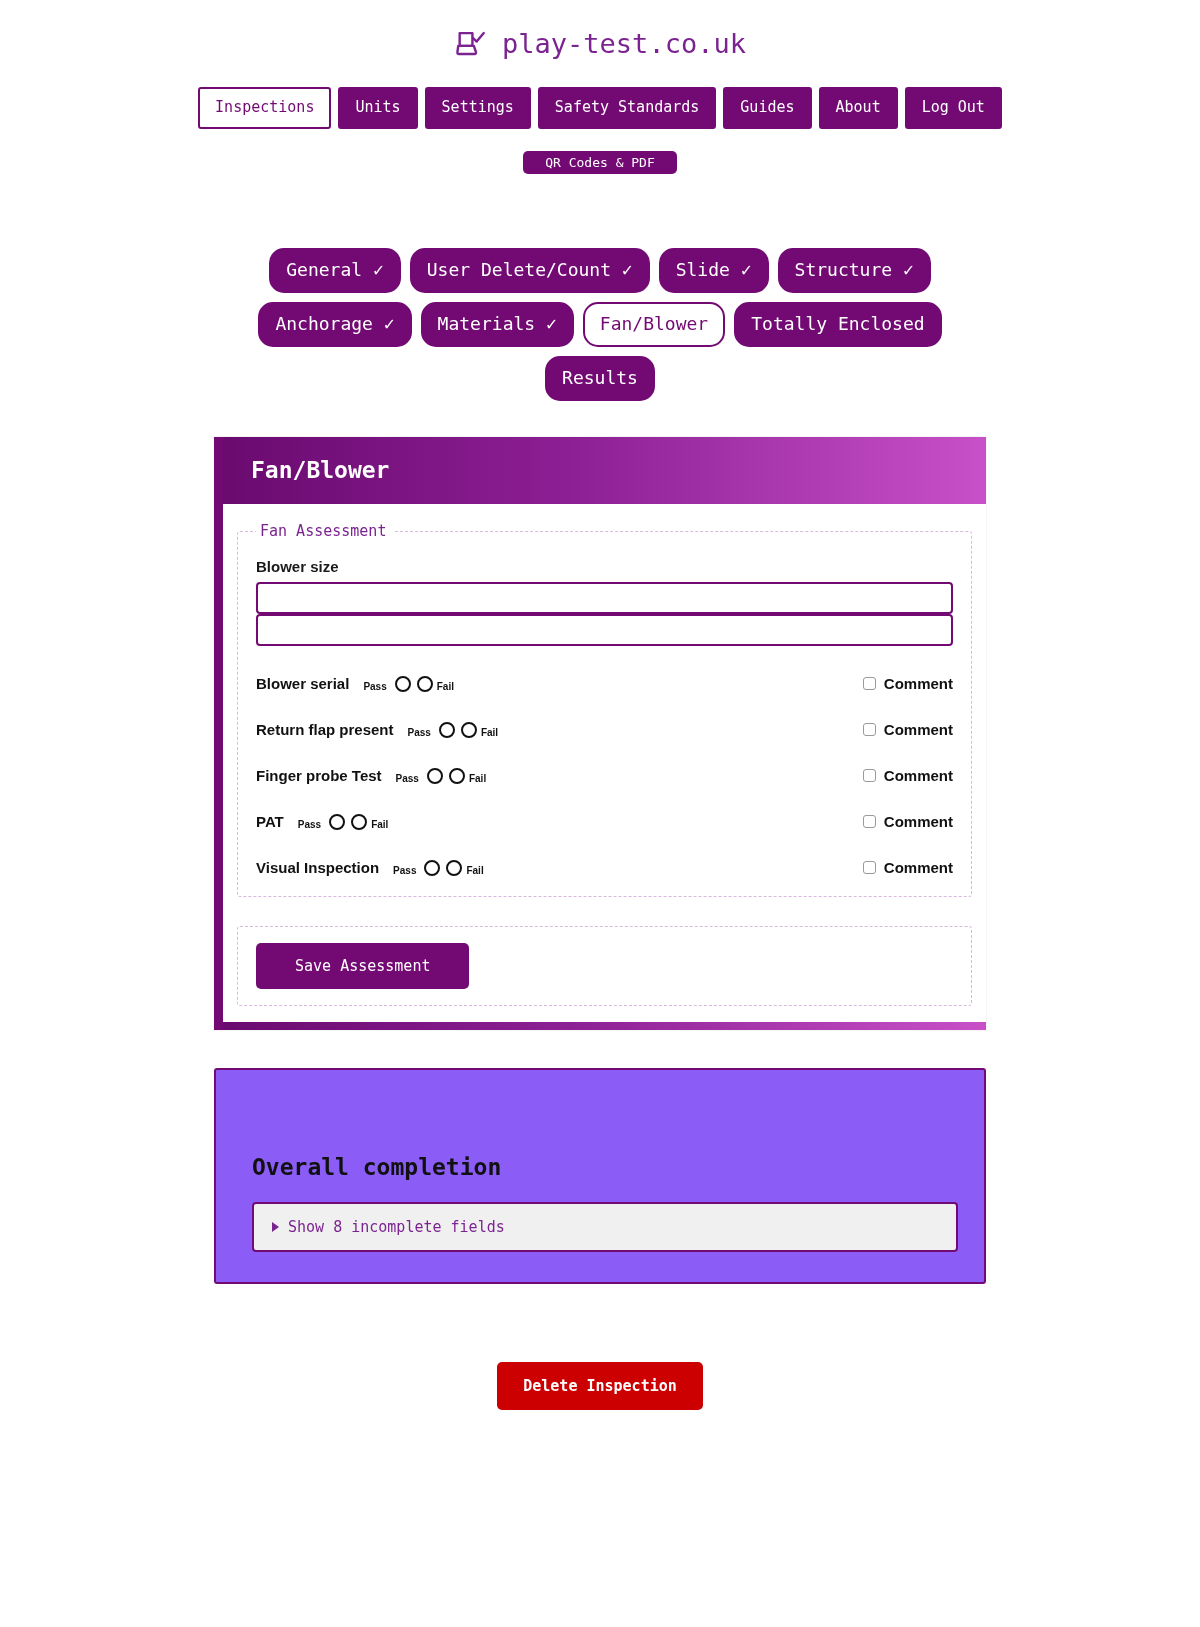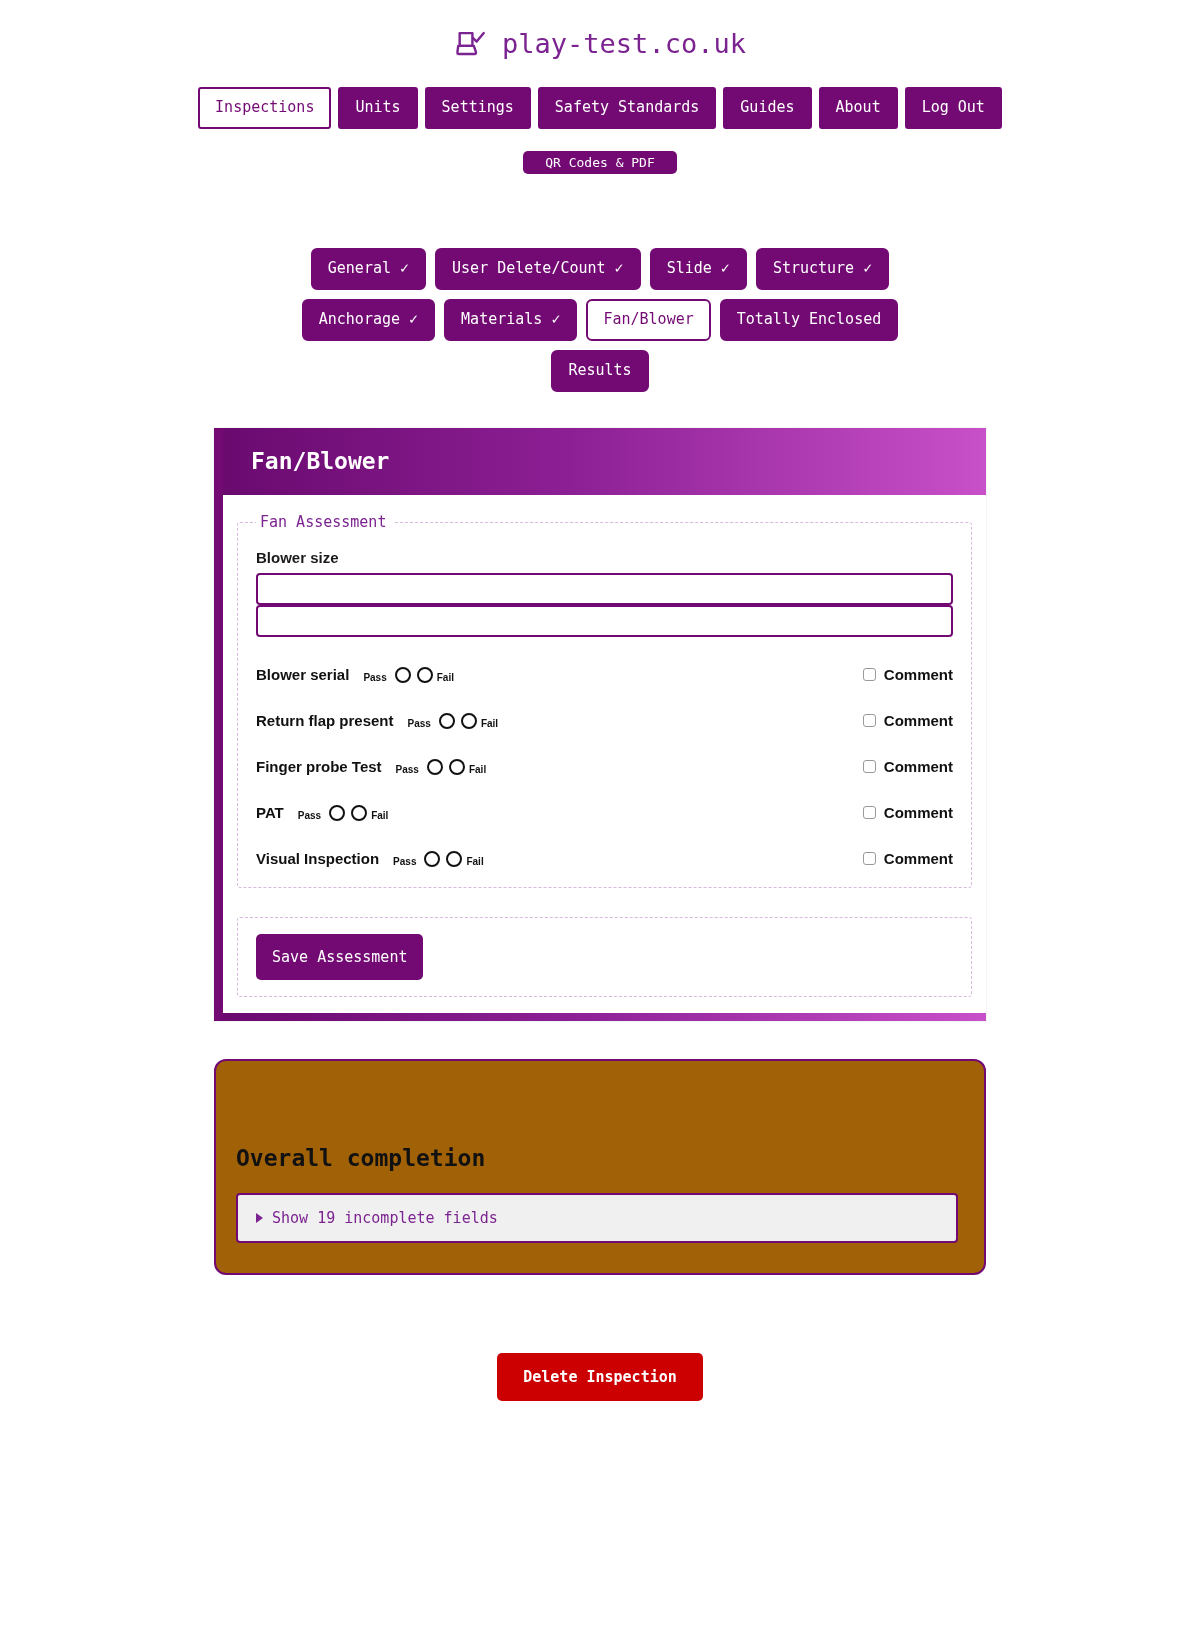--- a/index.html
+++ b/index.html
@@ -82,23 +82,23 @@
     margin-top: 74px;
     display: flex; flex-wrap: wrap; justify-content: center;
     gap: 9px 9px;
     width: 700px;
     margin-left: auto; margin-right: auto;
   }
   .tab {
     background: #730a74;
     color: #ffffff;
     border: 2px solid #730a74;
-    border-radius: 6px;
-    font-family: "DejaVu Sans Mono", monospace;
-    font-size: 15px;
+    border-radius: 15px;
+    font-family: "DejaVu Sans Mono", monospace;
+    font-size: 18px;
     padding: 11px 15px 12px 15px;
     line-height: 1;
     cursor: pointer;
     white-space: nowrap;
   }
   .tab.active { background: #ffffff; color: #730a74; }
 
   
   .card {
     width: 772px;
@@ -216,32 +216,32 @@
     margin: 29px 0 0 0;
     padding: 16px 18px 16px 18px;
   }
   .save-btn {
     background: #730a74;
     color: #ffffff;
     border: none;
     border-radius: 5px;
     font-family: "DejaVu Sans Mono", monospace;
     font-size: 15px;
-    padding: 14px 16px;
+    padding: 14px 39px;
     cursor: pointer;
   }
 
   
   .completion {
     width: 772px;
     margin: 38px auto 0 auto;
-    background: #a16207;
+    background: #8b5cf6;
     border: 2px solid #730a74;
-    border-radius: 12px;
-    padding: 84px 26px 30px 20px;
+    border-radius: 3px;
+    padding: 84px 26px 30px 36px;
   }
   .completion-title {
     font-family: "DejaVu Sans Mono", monospace;
     font-size: 23px;
     font-weight: bold;
     color: #111;
     margin: 0 0 22px 0;
   }
   .details-box {
     border: 2px solid #730a74;
@@ -410,21 +410,21 @@
 
     </div>
     <div class="card-strip"></div>
   </div>
 
   <div class="completion">
     <div class="completion-title">Overall completion</div>
     <div class="details-box">
       <div class="details-summary">
         <span class="tri"></span>
-        <span>Show 19 incomplete fields</span>
+        <span>Show 8 incomplete fields</span>
       </div>
     </div>
   </div>
 
   <div class="delete-wrap">
     <button class="delete-btn">Delete Inspection</button>
   </div>
 
 </div>
 

